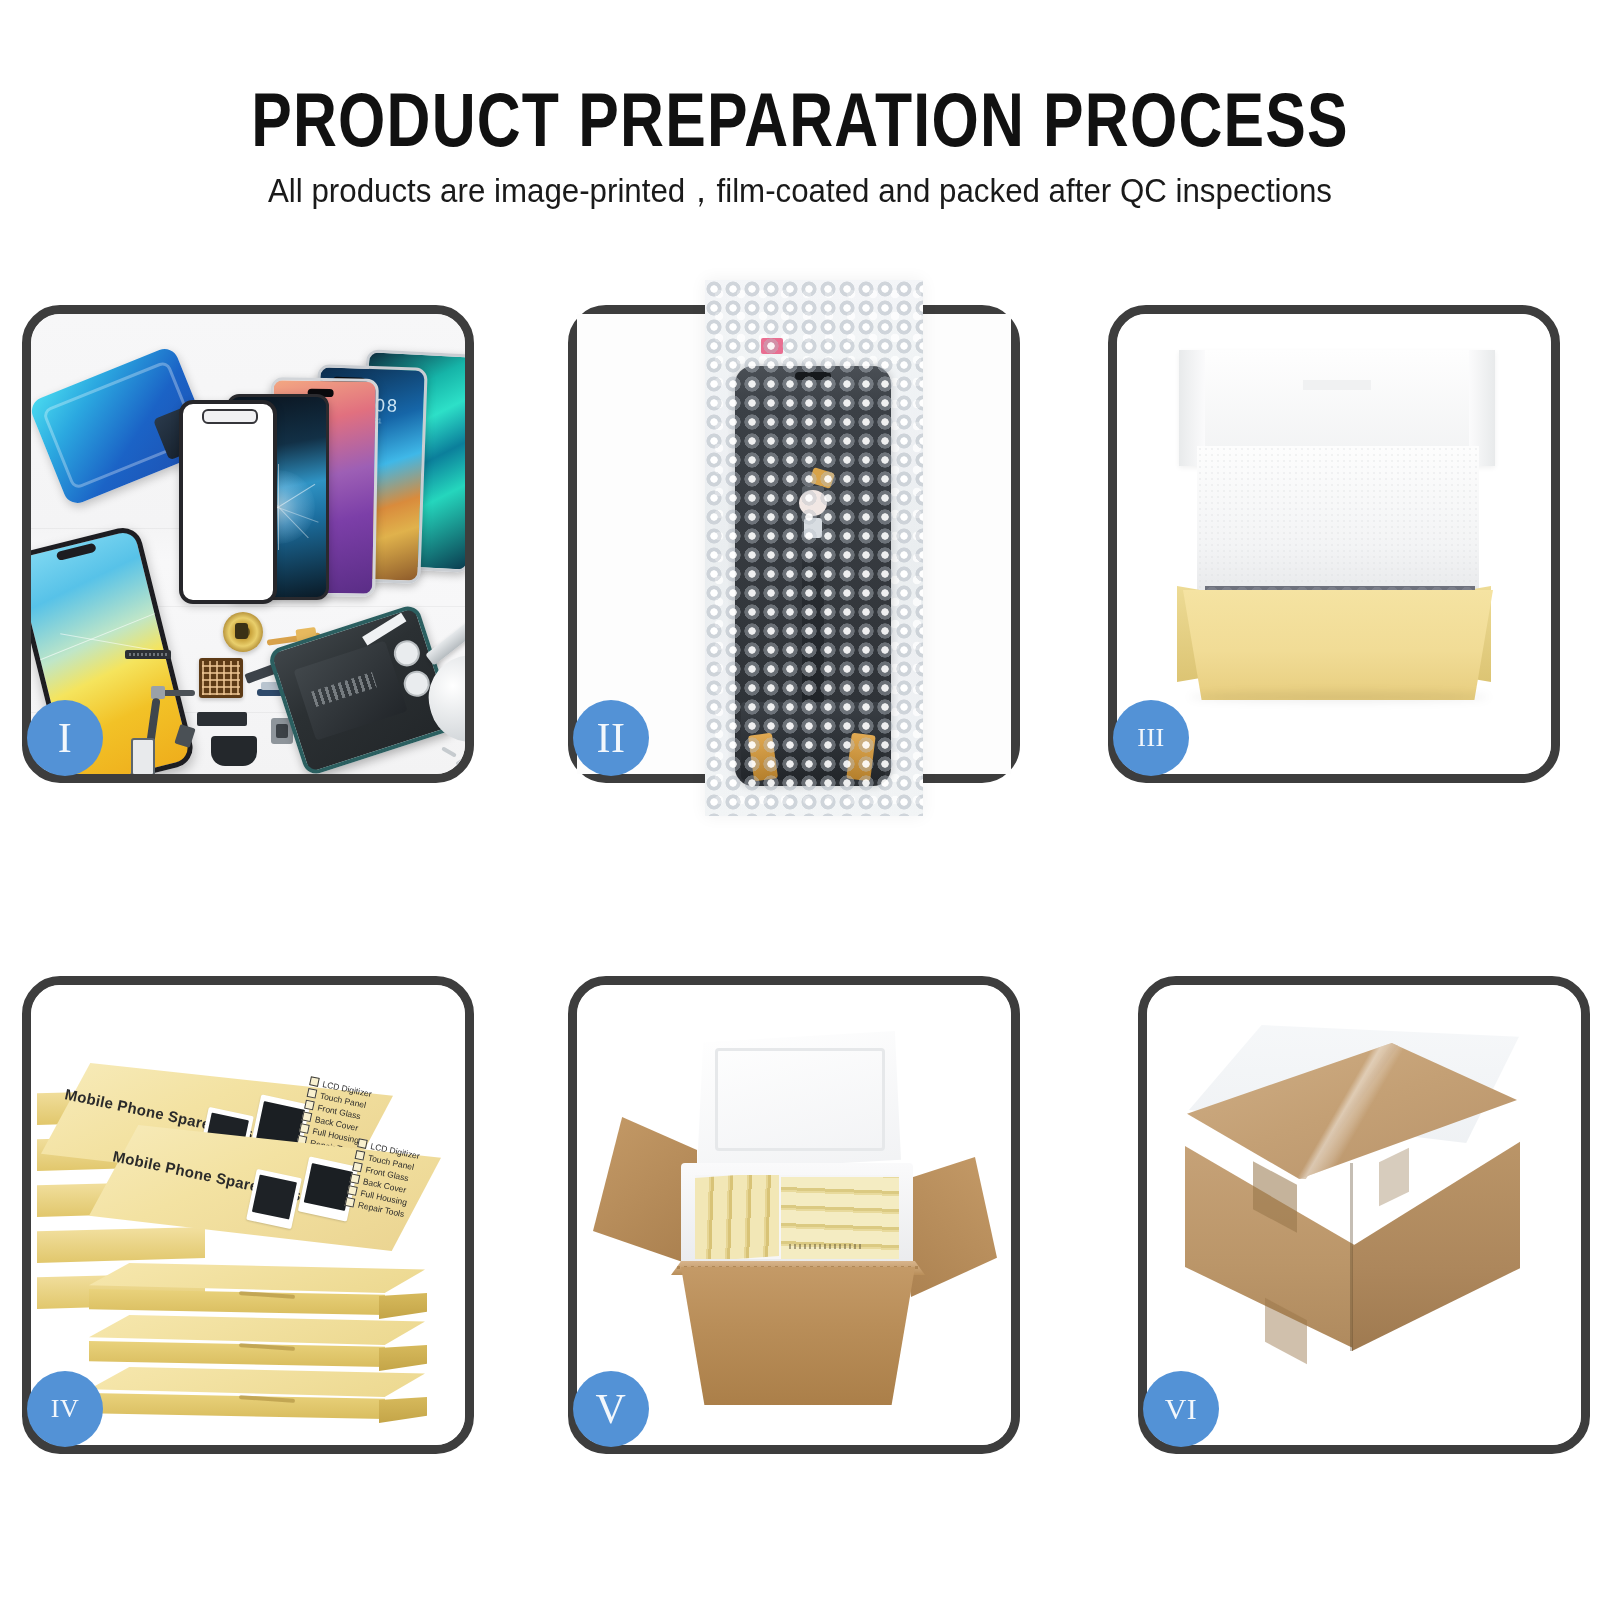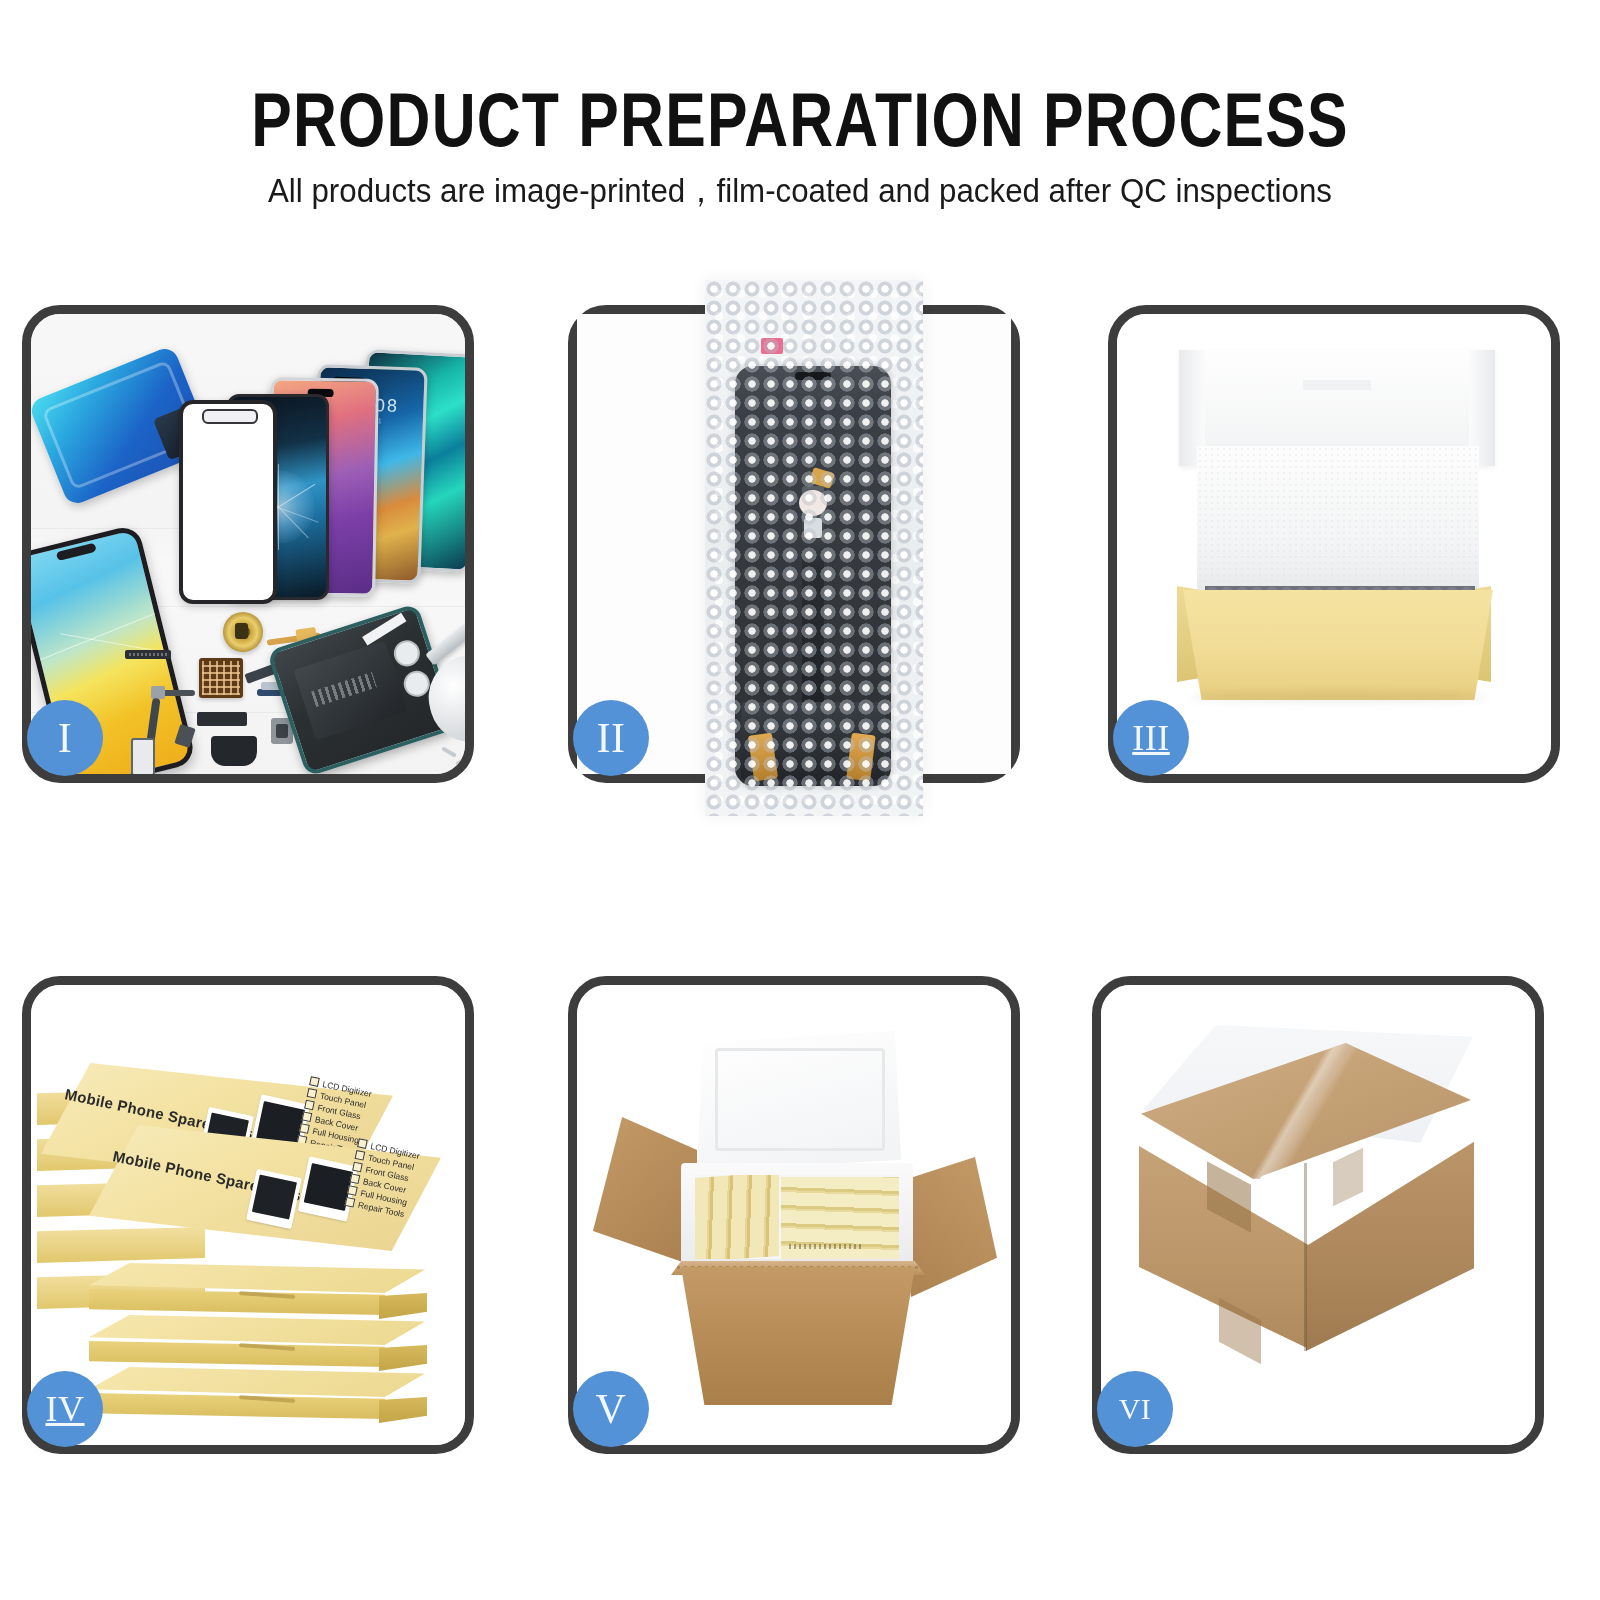--- a/index.html
+++ b/index.html
@@ -23,32 +23,32 @@
   
   .panel{position:absolute;width:452px;height:478px;border:9px solid #3d3d3d;border-radius:38px;background:#ffffff;box-sizing:border-box;}
   .panel-inner{position:absolute;left:0;top:0;right:0;bottom:0;border-radius:30px;overflow:hidden;}
   .panel.overflow > .panel-inner{overflow:visible;}
 
   .p1{left:22px;  top:305px;}
   .p2{left:568px; top:305px;}
   .p3{left:1108px;top:305px;}
   .p4{left:22px;  top:976px;}
   .p5{left:568px; top:976px;}
-  .p6{left:1092px;top:976px;text-align:right;}
+  .p6{left:1138px;top:976px;text-align:right;}
 
   
   .badge{
     position:absolute;left:-4px;bottom:-2px;width:76px;height:76px;border-radius:50%;
     background:#5392d6;display:flex;align-items:center;justify-content:center;z-index:30;
   }
   .badge span{
     font-family:"Liberation Serif","DejaVu Serif",serif;font-size:42px;color:#f2f7fc;
     line-height:1;letter-spacing:0.5px;
   }
-  .badge.small span{font-size:36px;text-decoration:underline;}
+  .badge.small span{font-size:26px;}
   .badge.xsmall span{font-size:30px;}
 
   
   .p1 .bg{position:absolute;inset:0;background:
       linear-gradient(180deg,#f7f7f8 0%,#f4f4f5 46%,#f8f8f9 54%,#f3f3f4 100%);}
   .p1 .seam{position:absolute;left:0;right:0;height:1px;background:rgba(0,0,0,0.045);}
   .phone{position:absolute;border-radius:12px;overflow:hidden;box-shadow:0 3px 9px rgba(0,0,0,.25);}
   
   .ph-a{left:330px;top:38px;width:108px;height:212px;transform:rotate(3deg);
         background:linear-gradient(150deg,#0e2b3d 0%,#16b4a8 22%,#2de0c8 36%,#0b7f9b 52%,#25d6bd 68%,#0a3a4e 100%);

